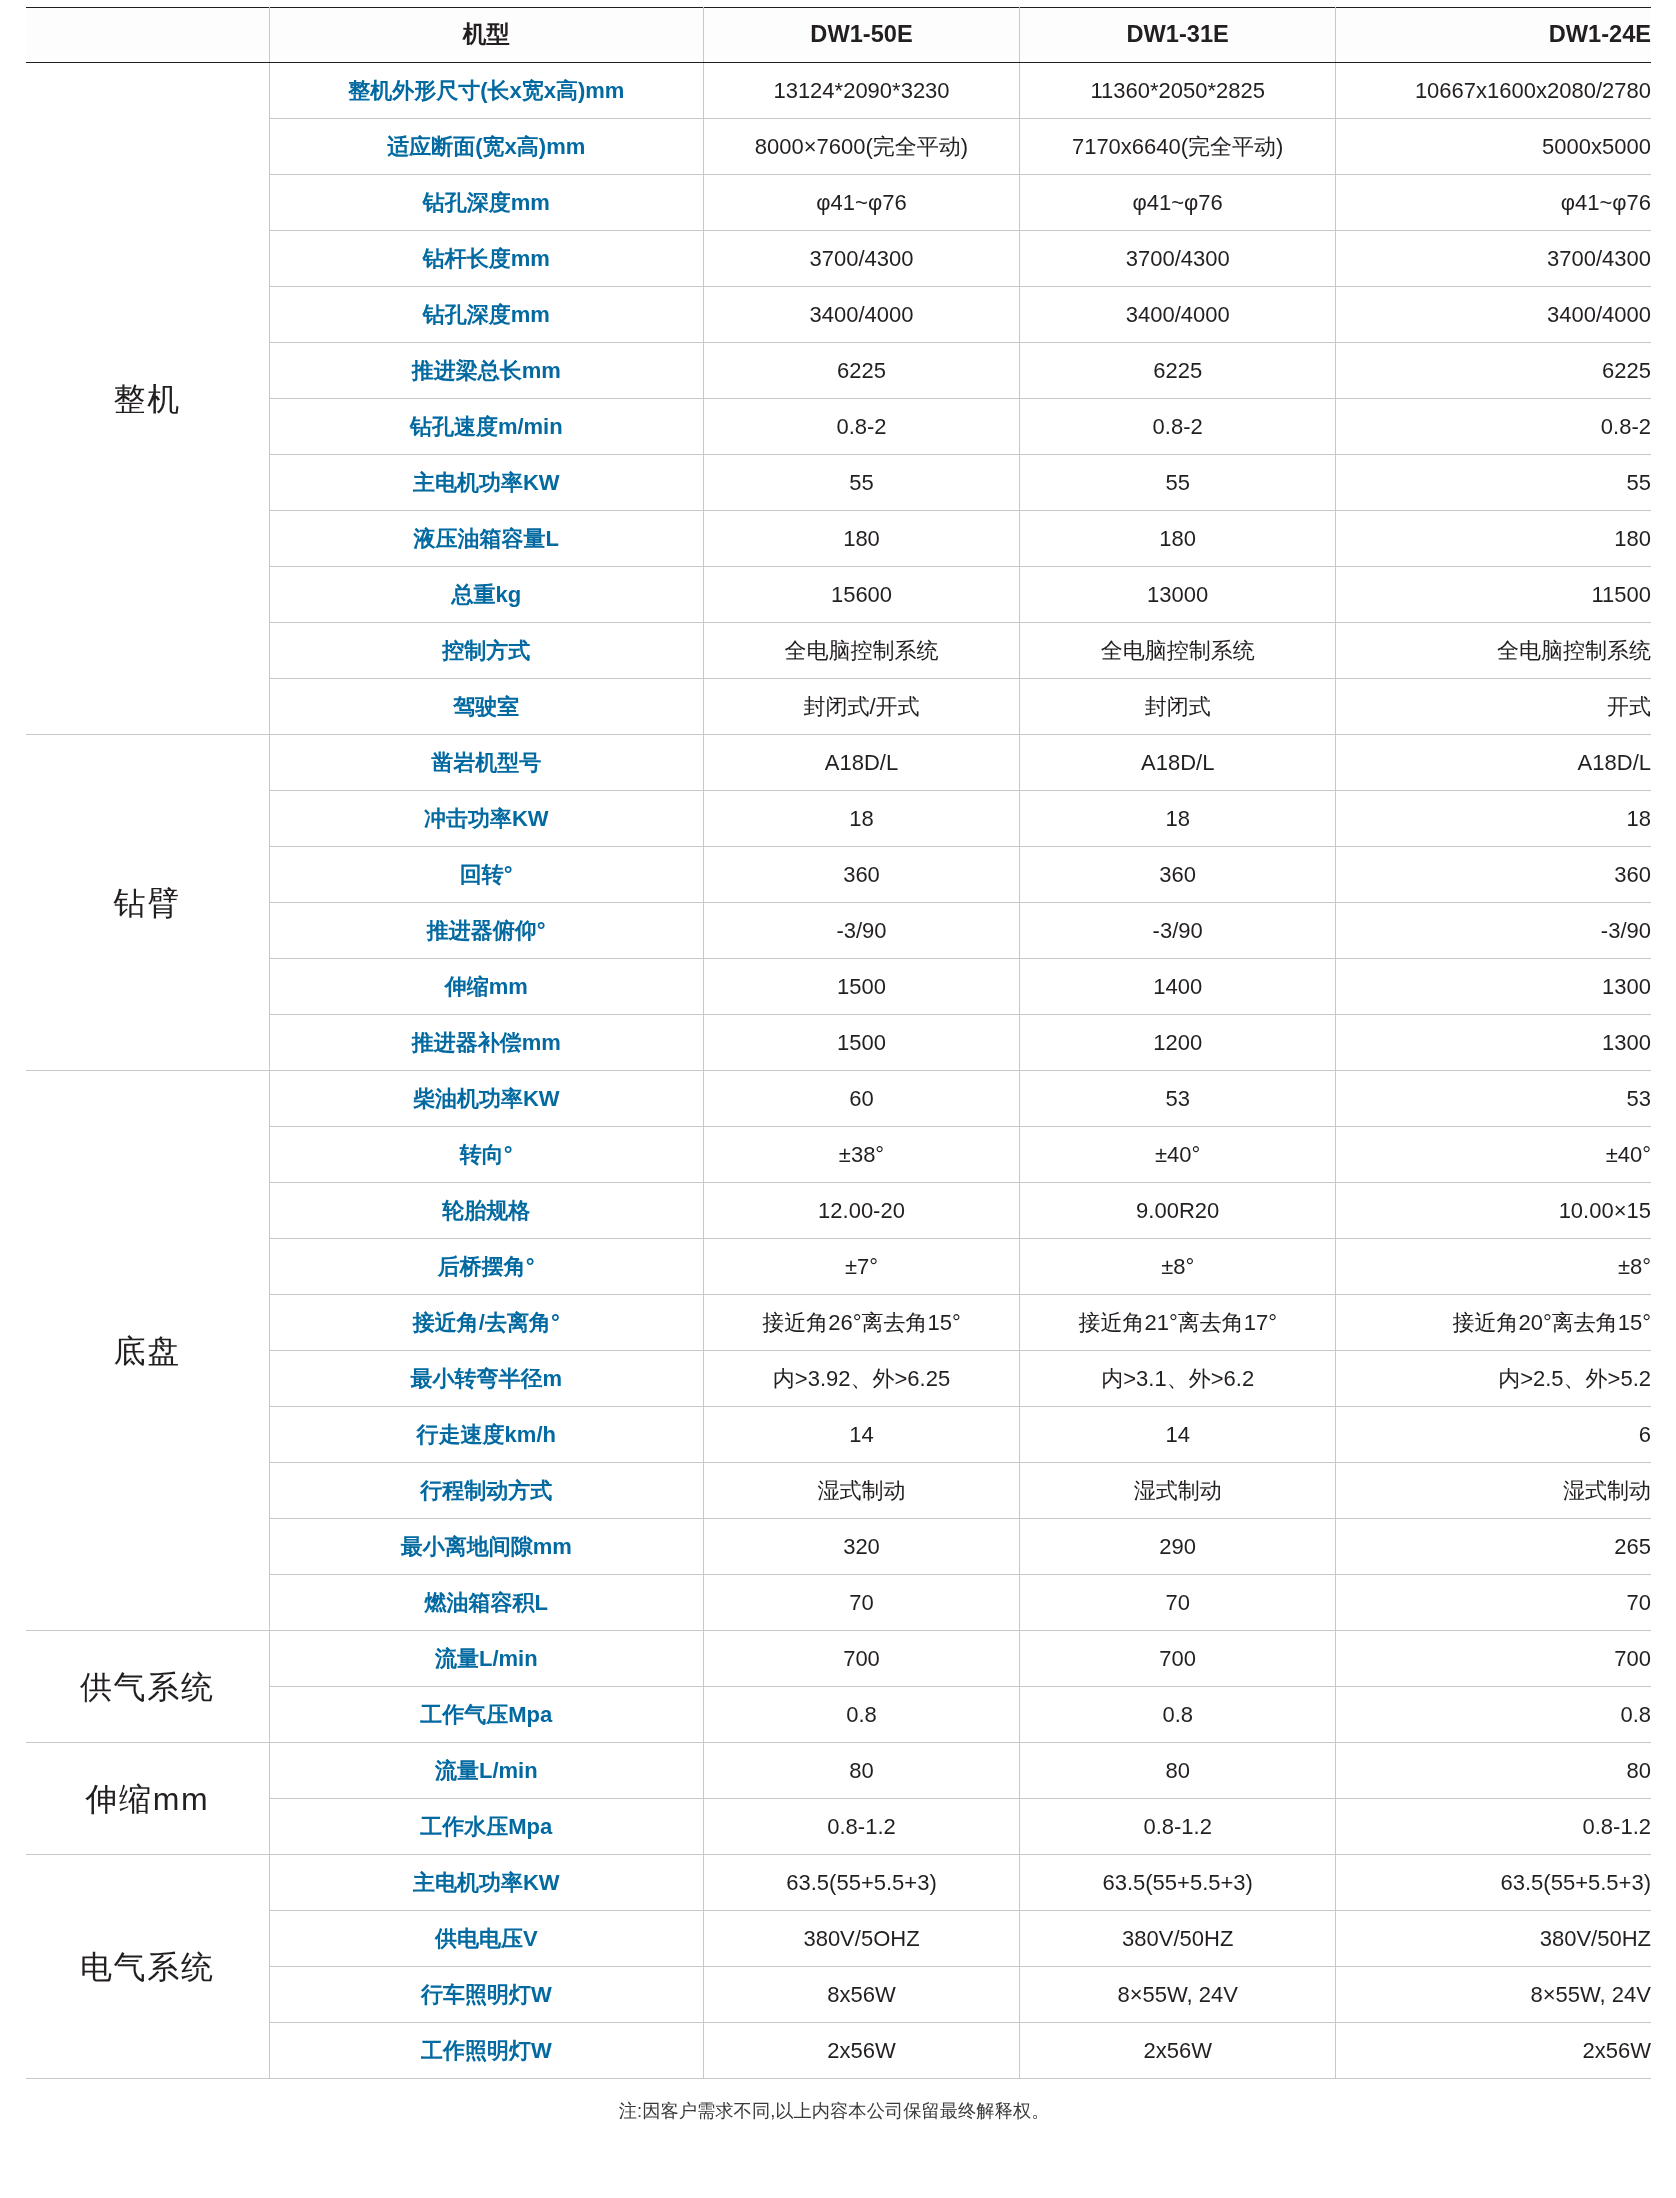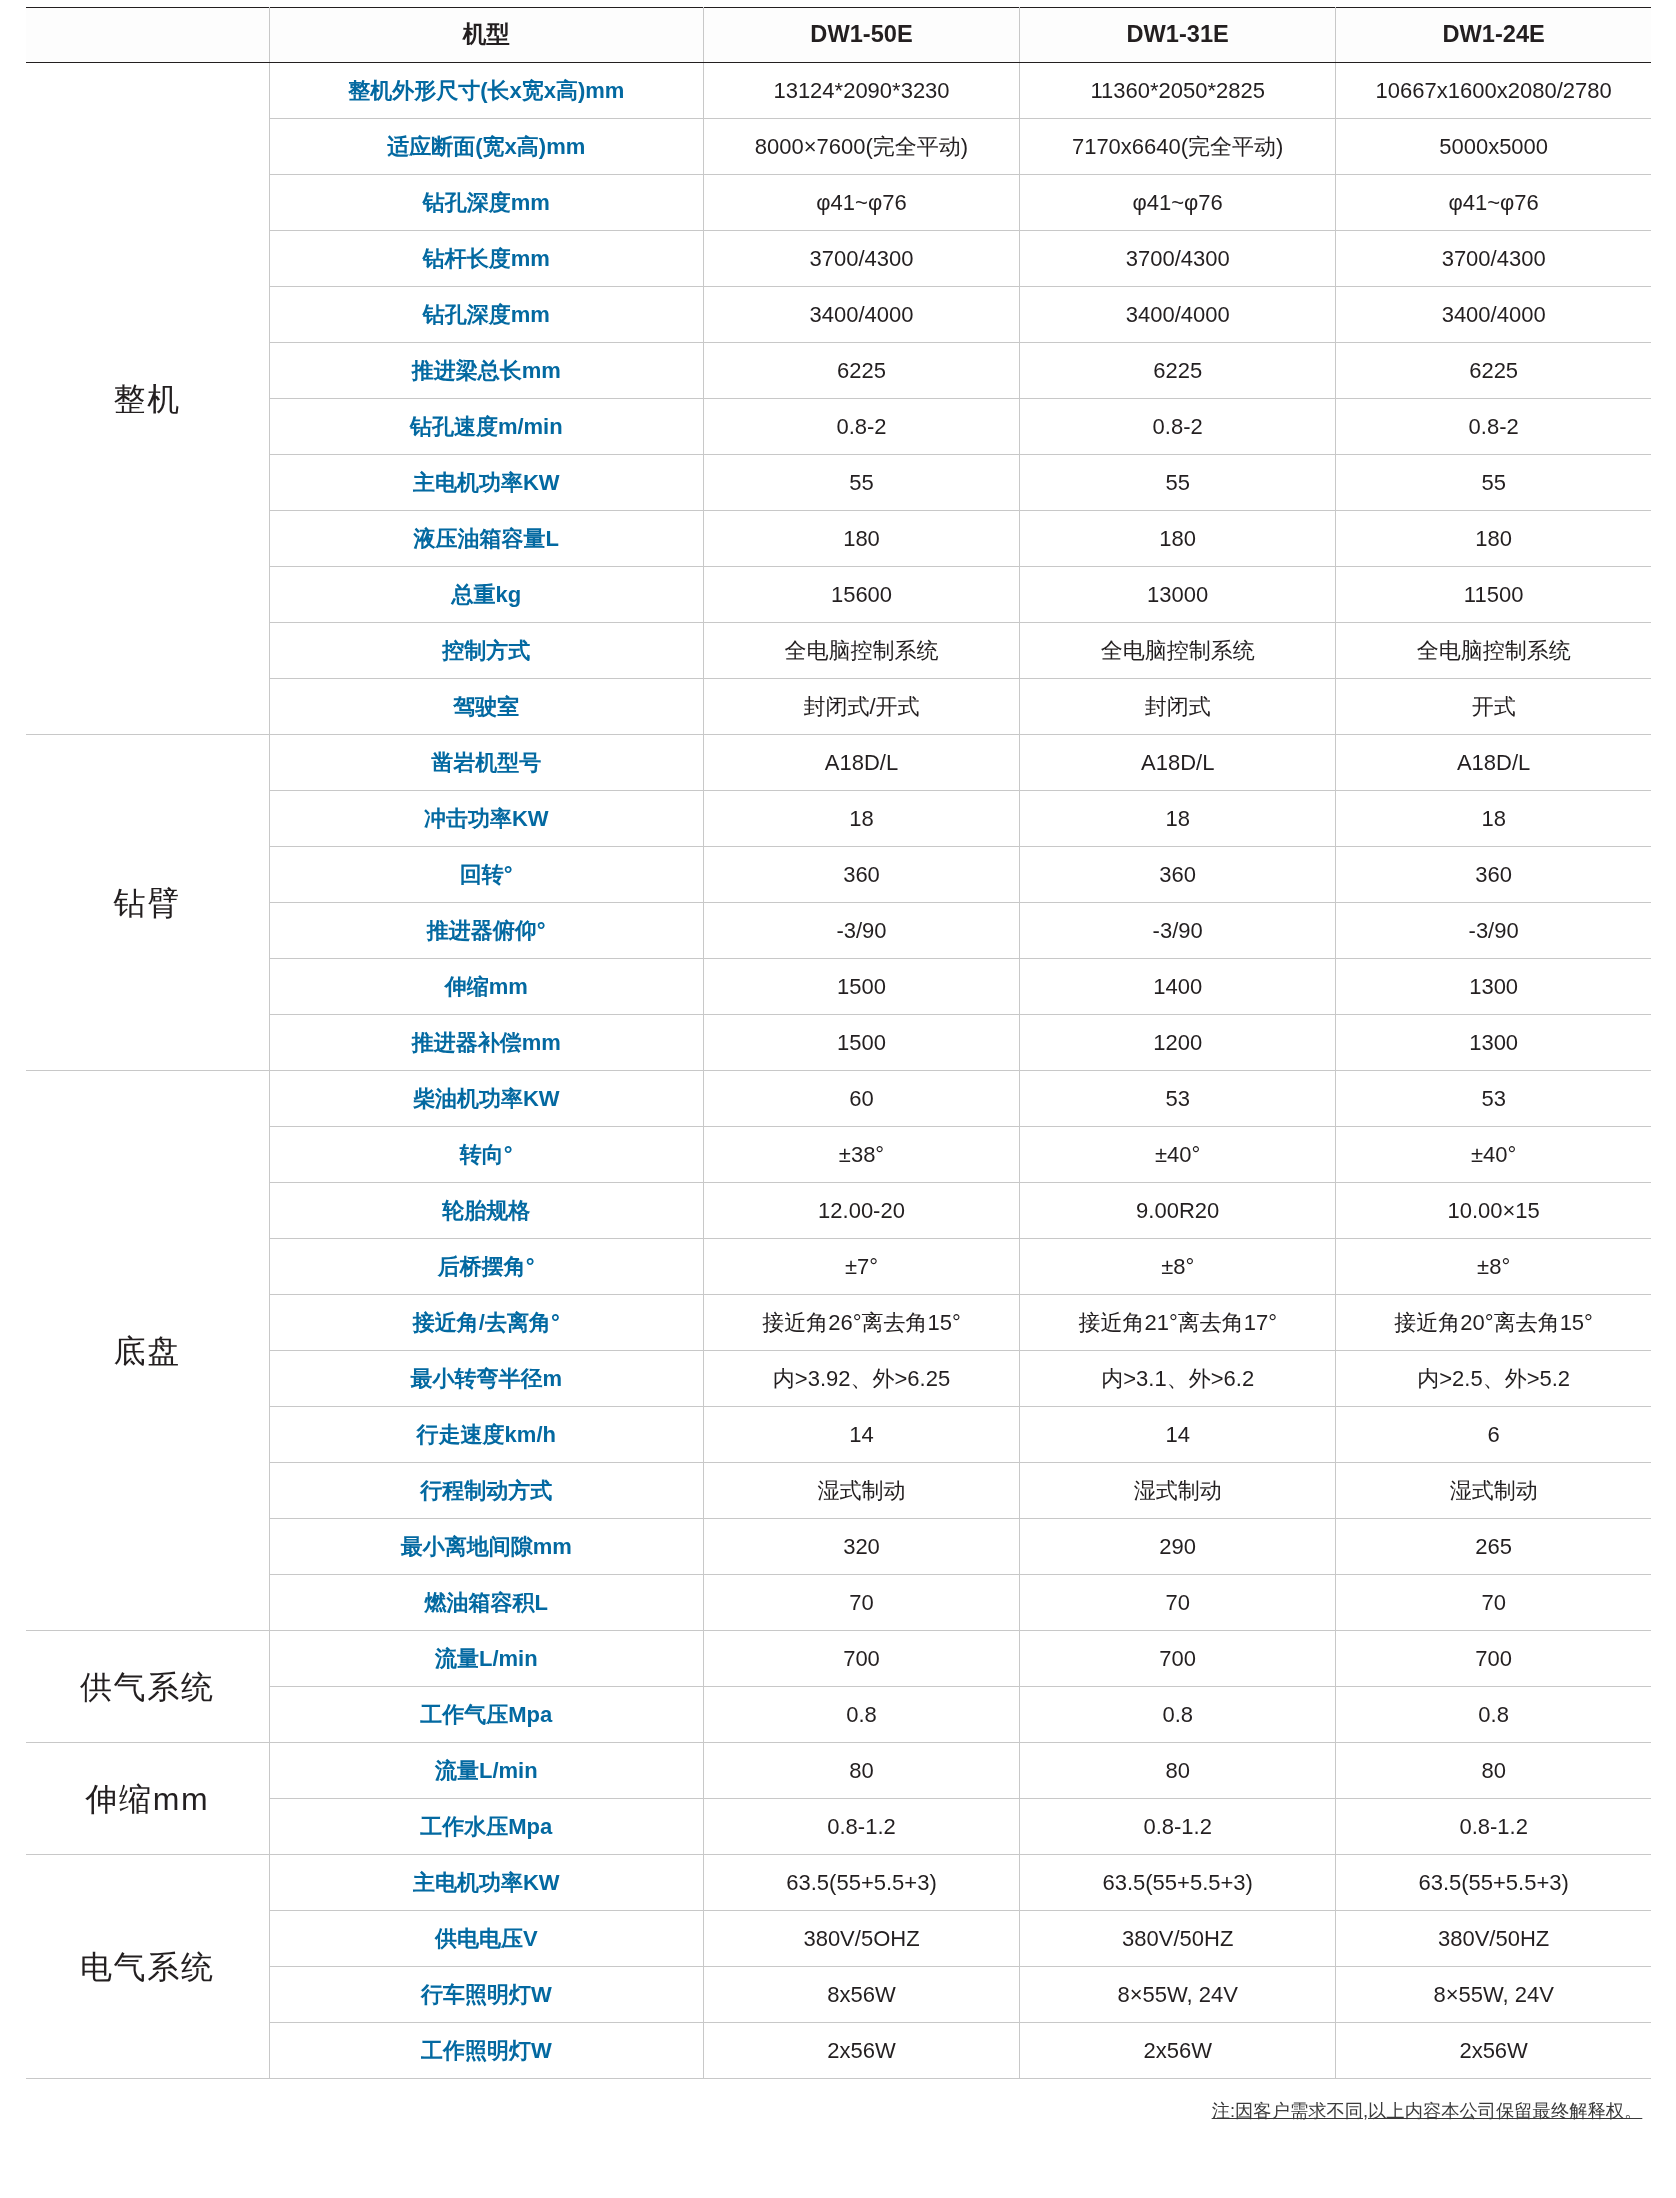--- a/index.html
+++ b/index.html
@@ -64,33 +64,32 @@
   }
   table.spec th.corner {
     border-left: none;
     border-top: none;
   }
   table.spec tr.groupstart > th.group,
   table.spec tr.groupstart > td {
     border-top: 1.7px solid #231f20;
   }
   table.spec tr.header th:first-child { border-left: none; }
-  table.spec tr th:last-child, table.spec tr td:last-child { border-right: none; }
+  table.spec tr th:last-child, table.spec tr td:last-child { border-right: none; text-align: right; }
   table.spec td.val {
     font-size: 22px;
   }
   .footnote {
     width: 1625px;
-    text-align: right;
+    text-align: center;
     font-size: 18.3px;
     color: #3a3a3a;
     margin-top: 19px;
     padding-right: 8.7px;
     box-sizing: border-box;
-    text-decoration: underline;
   }
 </style>
 </head>
 <body>
 
 <div class="page">
   <table class="spec">
     <colgroup>
       <col class="c0">
         <col class="c1">

